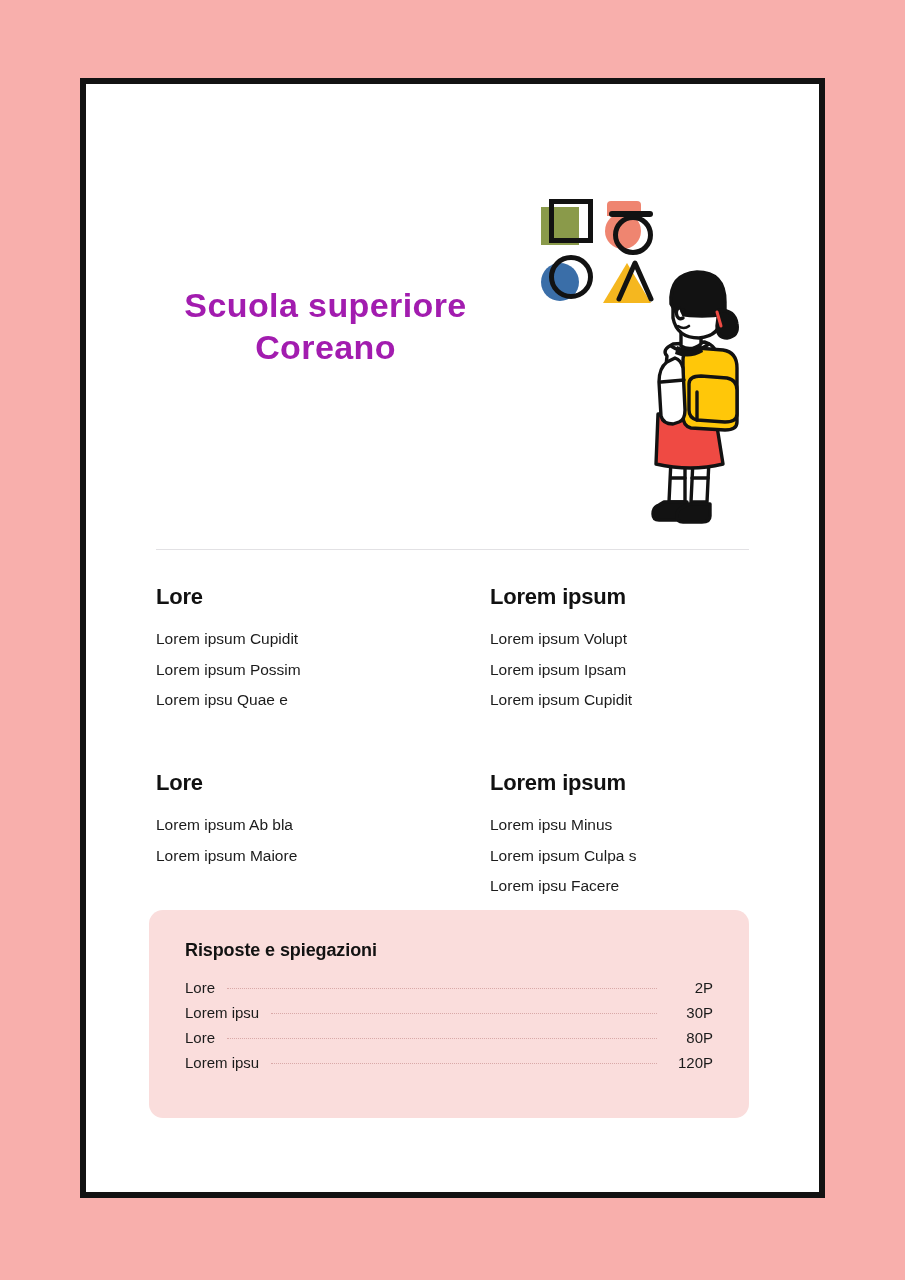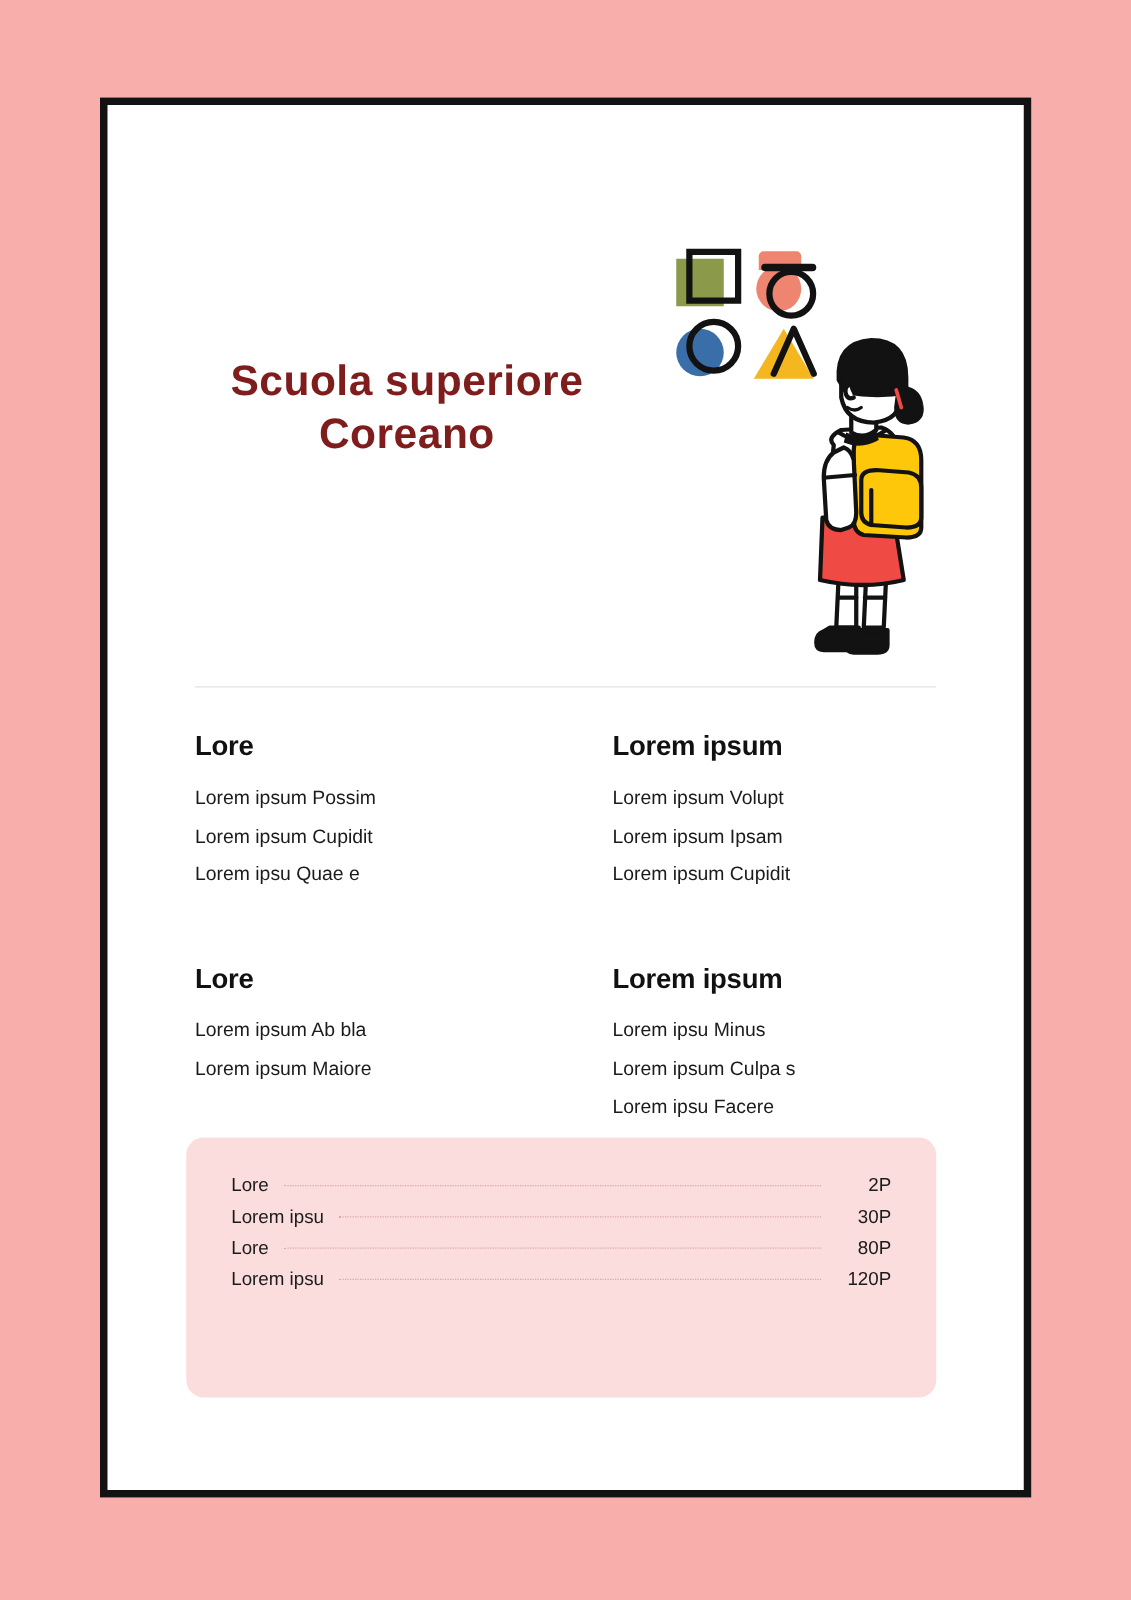--- a/index.html
+++ b/index.html
@@ -40,21 +40,21 @@
     position: absolute;
     left: 62px;
     top: 200px;
     width: 355px;
     margin: 0;
     text-align: center;
     font-size: 34px;
     font-weight: bold;
     line-height: 1.24;
     letter-spacing: 0.4px;
-    color: #7f1d1d;
+    color: #a21caf;
   }
 
   
   .shape-cluster {
     position: absolute;
     left: 455px;
     top: 115px;
     width: 128px;
     height: 110px;
   }
@@ -307,22 +307,22 @@
         </g>
       </svg>
     </div>
 
     <div class="divider"></div>
 
     <div class="topics">
 
       <div class="topic">
         <h2 class="topic-head">Lore</h2>
+        <div class="topic-line">Lorem ipsum Cupidit</div>
         <div class="topic-line">Lorem ipsum Possim</div>
-        <div class="topic-line">Lorem ipsum Cupidit</div>
         <div class="topic-line">Lorem ipsu Quae e</div>
       </div>
 
       <div class="topic">
         <h2 class="topic-head">Lorem ipsum</h2>
         <div class="topic-line">Lorem ipsum Volupt</div>
         <div class="topic-line">Lorem ipsum Ipsam</div>
         <div class="topic-line">Lorem ipsum Cupidit</div>
       </div>
 
@@ -334,20 +334,21 @@
 
       <div class="topic">
         <h2 class="topic-head">Lorem ipsum</h2>
         <div class="topic-line">Lorem ipsu Minus</div>
         <div class="topic-line">Lorem ipsum Culpa s</div>
         <div class="topic-line">Lorem ipsu Facere</div>
       </div>
     </div>
 
     <div class="answers">
+      <h2 class="answers-title">Risposte e spiegazioni</h2>
 
       <div class="answer-row">
         <span class="answer-label">Lore</span>
         <span class="answer-leader"></span>
         <span class="answer-points">2P</span>
       </div>
 
       <div class="answer-row">
         <span class="answer-label">Lorem ipsu</span>
         <span class="answer-leader"></span>

